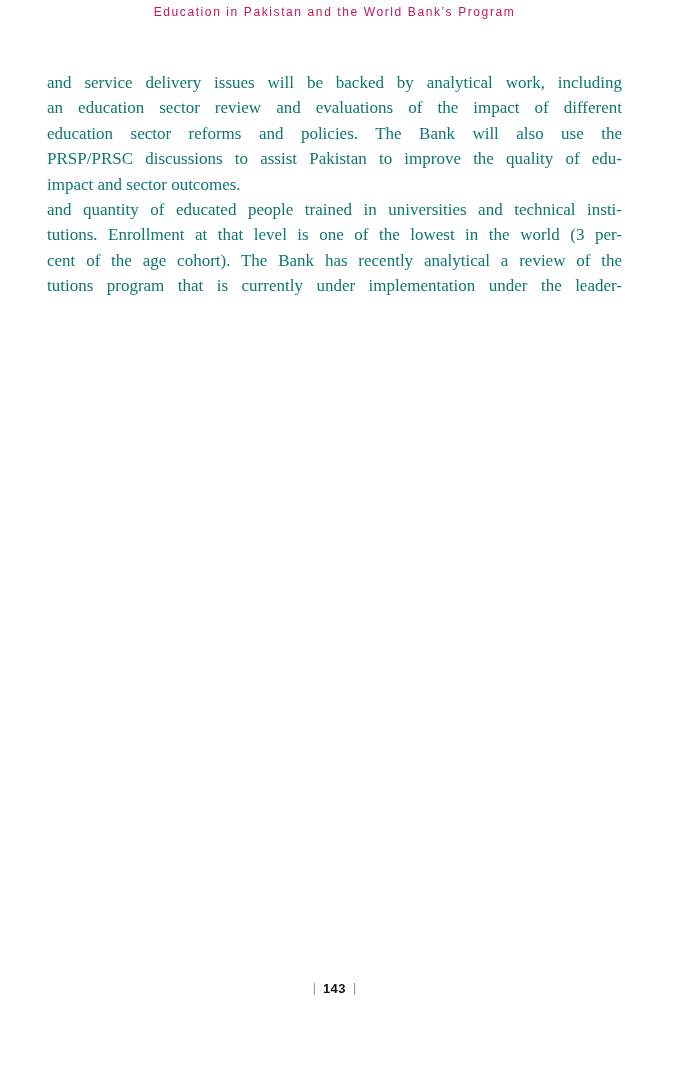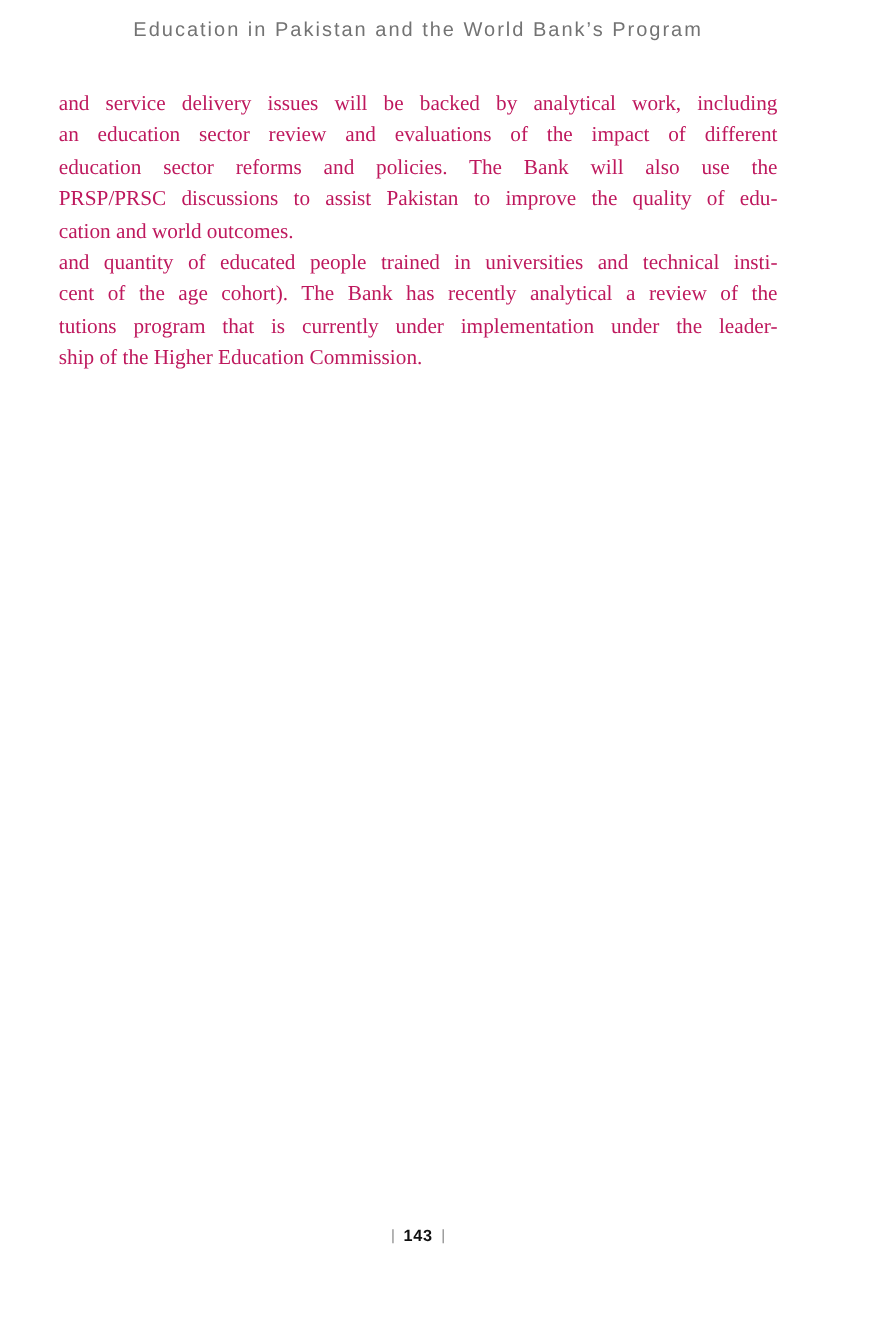--- a/index.html
+++ b/index.html
@@ -10,39 +10,39 @@
   .page {
     position: relative;
     width: 700px;
     height: 1071px;
     background: #ffffff;
     overflow: hidden;
     color: #1d1d1d;
   }
   .running-head {
     position: absolute;
-    top: 16px;
+    top: 5px;
     left: 47px;
     width: 575px;
     text-align: center;
     font-family: "Liberation Sans", "DejaVu Sans", sans-serif;
-    font-size: 16px;
+    font-size: 12px;
     font-weight: 500;
     letter-spacing: 1.6px;
-    color: #737373;
+    color: #be185d;
     white-space: nowrap;
   }
   .body-text {
     position: absolute;
     top: 70px;
     left: 47px;
     width: 575px;
     font-family: "Liberation Serif", "DejaVu Serif", serif;
     font-size: 17px;
-    color: #be185d;
+    color: #0f766e;
   }
   .para { margin: 0; }
   .line {
     line-height: 25.4px;
     height: 25.4px;
     overflow: visible;
     white-space: normal;
   }
   .line.just {
     text-align: justify;
@@ -86,28 +86,28 @@
 
   <div class="running-head">Education in Pakistan and the World Bank’s Program</div>
 
   <div class="body-text">
 
     <div class="para">
       <div class="line just">and service delivery issues will be backed by analytical work, including</div>
       <div class="line just">an education sector review and evaluations of the impact of different</div>
       <div class="line just">education sector reforms and policies. The Bank will also use the</div>
       <div class="line just">PRSP/PRSC discussions to assist Pakistan to improve the quality of edu-</div>
-      <div class="line last">cation and world outcomes.</div>
+      <div class="line last">impact and sector outcomes.</div>
     </div>
 
     <div class="para">
       <div class="line just">and quantity of educated people trained in universities and technical insti-</div>
+      <div class="line just">tutions. Enrollment at that level is one of the lowest in the world (3 per-</div>
       <div class="line just">cent of the age cohort). The Bank has recently analytical a review of the</div>
       <div class="line just">tutions program that is currently under implementation under the leader-</div>
-      <div class="line last">ship of the Higher Education Commission.</div>
     </div>
 
   </div>
 
   <div class="folio">
     <span class="bar">|</span><span class="num">143</span><span class="bar">|</span>
   </div>
 
 </div>
 

